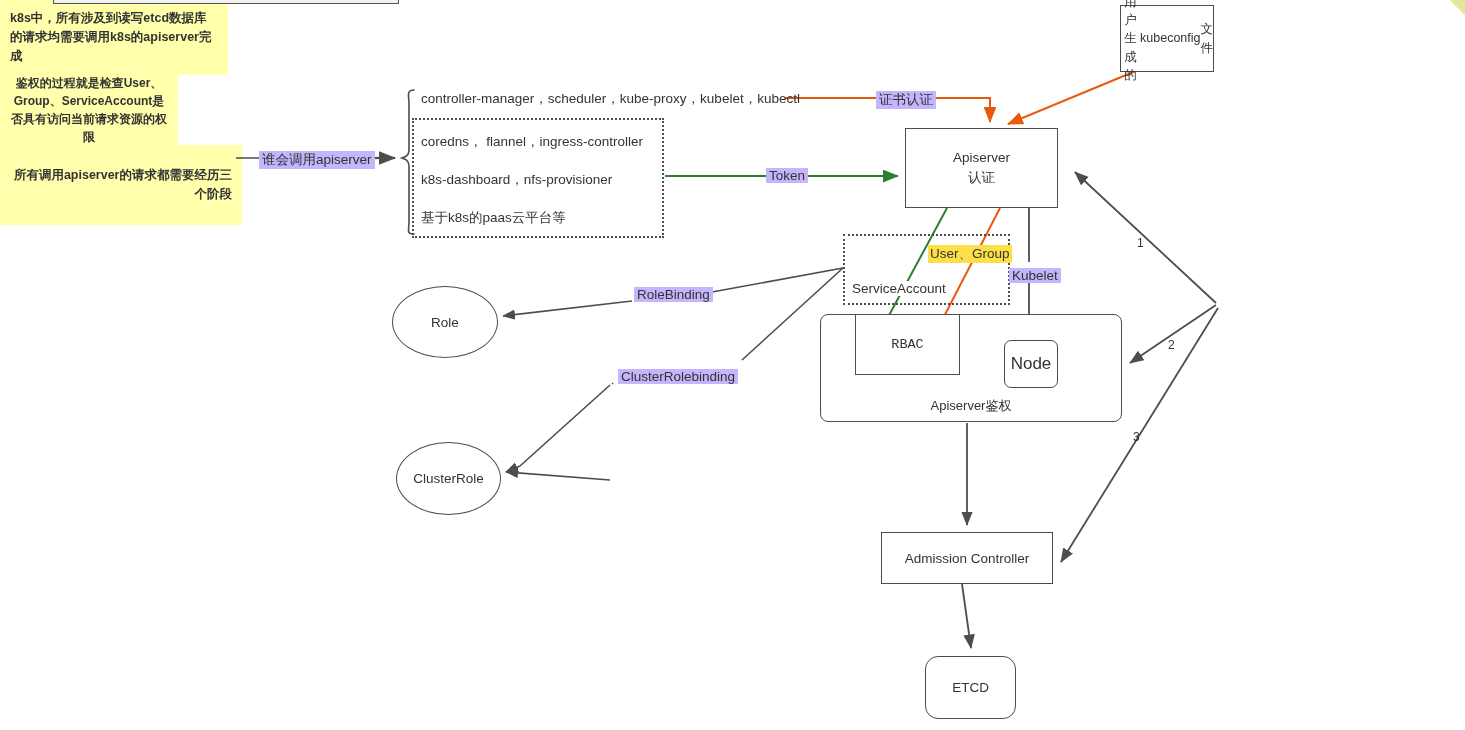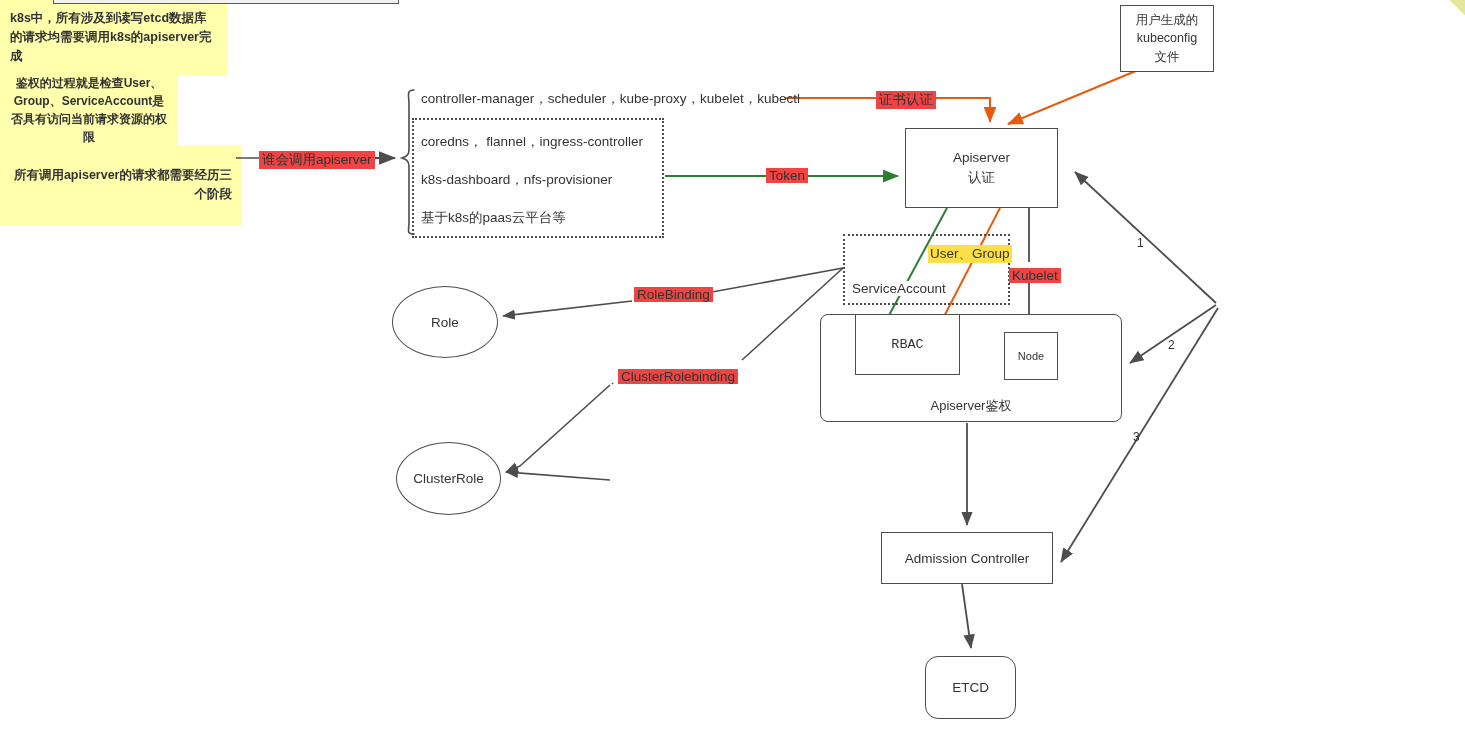--- a/index.html
+++ b/index.html
@@ -18,21 +18,21 @@
   .note{
     background:#ffffac;border:none;
     font-weight:bold;color:#333;line-height:1.5;
     padding:6px 10px;box-sizing:border-box;
     display:flex;align-items:center;
   }
   .note .fold{
     position:absolute;right:0;top:0;width:0;height:0;
     border-left:15px solid transparent;border-top:15px solid #e6e69b;
   }
-  .lbl{position:absolute;background:#ef4444;padding:0 3px;white-space:nowrap;color:#333;}
+  .lbl{position:absolute;background:#c4b5fd;padding:0 3px;white-space:nowrap;color:#333;}
   .txt{position:absolute;white-space:nowrap;color:#333;}
   .small{font-size:13.5px;}
   .num{position:absolute;font-size:12px;color:#333;}
   .topbar{position:absolute;left:53px;top:0;width:346px;height:4px;
           border:1.5px solid #555;border-top:none;background:#f2f2f2;box-sizing:border-box;}
 </style>
 </head>
 <body>
 
 <div id="canvas">
@@ -105,21 +105,21 @@
   </div>
 
   <div class="txt small" style="left:421px;top:90px;">controller-manager，scheduler，kube-proxy，kubelet，kubectl</div>
 
   <div class="node dotted" style="left:412px;top:118px;width:252px;height:120px;"></div>
 
   <div class="txt small" style="left:421px;top:133px;">coredns， flannel，ingress-controller</div>
   <div class="txt small" style="left:421px;top:171px;">k8s-dashboard，nfs-provisioner</div>
   <div class="txt small" style="left:421px;top:209px;">基于k8s的paas云平台等</div>
 
-  <div class="node rect" style="left:1120px;top:5px;width:94px;height:67px;flex-direction:column;font-size:12.5px;line-height:1.45;">
+  <div class="node rect" style="left:1120px;top:5px;width:94px;height:67px;flex-direction:row;font-size:12.5px;line-height:1.45;">
     <span>用户生成的</span>
     <span>kubeconfig</span>
     <span>文件</span>
   </div>
 
   <div class="node rect" style="left:905px;top:128px;width:153px;height:80px;flex-direction:column;font-size:13.5px;line-height:1.5;">
     <span>Apiserver</span>
     <span>认证</span>
   </div>
 
@@ -128,21 +128,21 @@
   <div class="txt small" style="left:850px;top:281px;background:#fff;padding:0 2px;">ServiceAccount</div>
 
   <div class="node rounded" style="left:820px;top:314px;width:302px;height:108px;align-items:flex-end;padding-bottom:6px;font-size:13px;">
     <span>Apiserver鉴权</span>
   </div>
 
   <div class="node rect" style="left:855px;top:314px;width:105px;height:61px;font-size:13.5px;font-family:Liberation Mono, monospace;">
     <span>RBAC</span>
   </div>
 
-  <div class="node rect" style="left:1004px;top:332px;width:54px;height:48px;font-size:11px;">
+  <div class="node rect" style="left:1004px;top:340px;width:54px;height:48px;font-size:17px;border-radius:7px;">
     <span>Node</span>
   </div>
 
   <div class="node ellipse" style="left:392px;top:286px;width:106px;height:72px;font-size:13.5px;">
     <span>Role</span>
   </div>
 
   <div class="node ellipse" style="left:396px;top:442px;width:105px;height:73px;font-size:13.5px;text-align:right;">
     <span>ClusterRole</span>
   </div>

